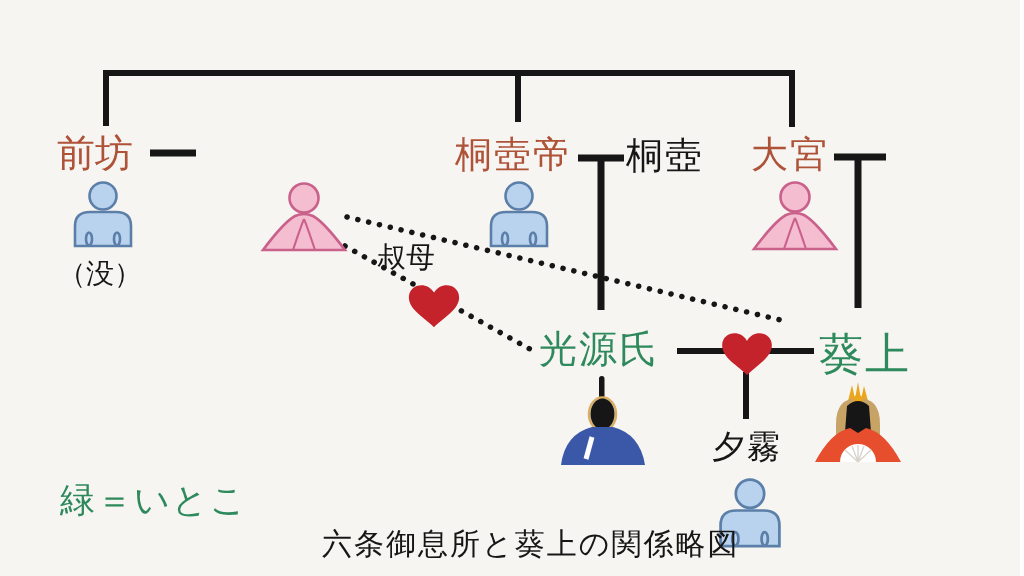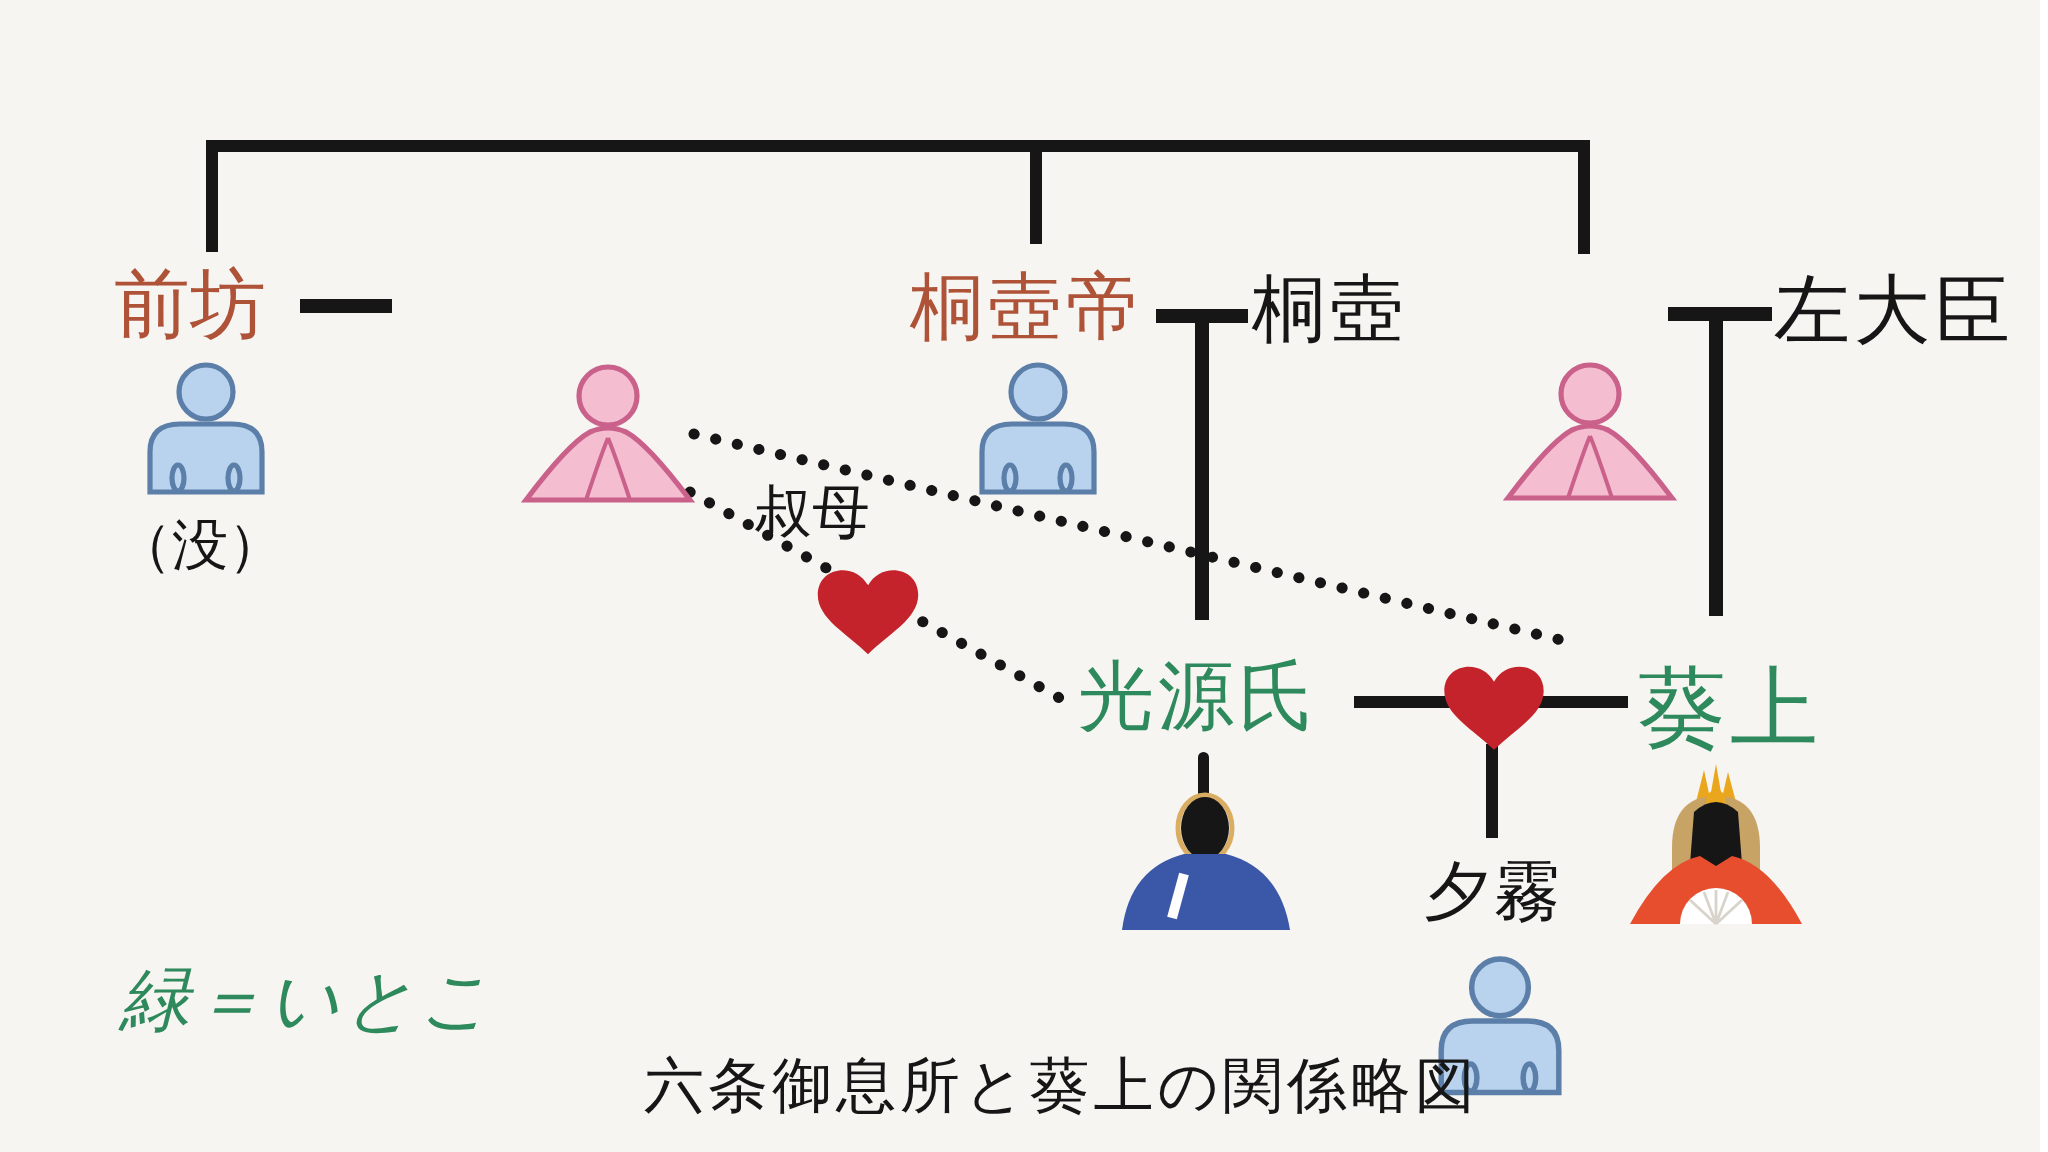--- a/index.html
+++ b/index.html
@@ -103,25 +103,25 @@
       <rect x="852" y="438" width="12" height="24" fill="var(--white)"></rect>
       <path d="M 815,462 Q 831,432 850,428 L 858,433 L 866,428 Q 885,432 901,462 Z" class="kimono"></path>
       <path d="M 840,462 A 18 18 0 0 1 876,462 Z" fill="var(--white)"></path>
       <path d="M 858,462 L 845,450 M 858,462 L 852,446 M 858,462 L 858,445 M 858,462 L 864,446 M 858,462 L 871,450" stroke="#d8d4cc" stroke-width="1.4" fill="none"></path>
     </g>
   </svg>
 
   <div class="lbl red" style="left:57px;  top:134px; font-size:38px;">前坊</div>
   <div class="lbl red" style="left:455px; top:136px; font-size:37px; letter-spacing:2px;">桐壺帝</div>
   <div class="lbl" style="left:626px; top:137px; font-size:37px; letter-spacing:2px;">桐壺</div>
-  <div class="lbl" style="left:887px; top:137px; font-size:38px; letter-spacing:2px;">左大臣</div>
+  <div class="lbl red" style="left:751px; top:136px; font-size:37px; letter-spacing:2px;">大宮</div>
   <div class="lbl green" style="left:539px; top:330px; font-size:38px; letter-spacing:2px;">光源氏</div>
   <div class="lbl green" style="left:819px; top:333px; font-size:44px; letter-spacing:2px;">葵上</div>
   <div class="lbl" style="left:712px; top:431px; font-size:33px; letter-spacing:2px;">夕霧</div>
 
   <div class="lbl" style="left:58px; top:260px; font-size:28px;">（没）</div>
   <div class="lbl" style="left:377px; top:243px; font-size:29px;">叔母</div>
 
-  <div class="lbl green" style="left:60px; top:483px; font-size:35px; letter-spacing:2px;font-style:italic;">緑＝いとこ</div>
+  <div class="lbl green" style="left:60px; top:483px; font-size:35px; letter-spacing:2px;">緑＝いとこ</div>
 
   <div class="lbl" style="left:322px; top:529px; font-size:30px; letter-spacing:2px;">六条御息所と葵上の関係略図</div>
 
 </div>
 
 </body></html>

